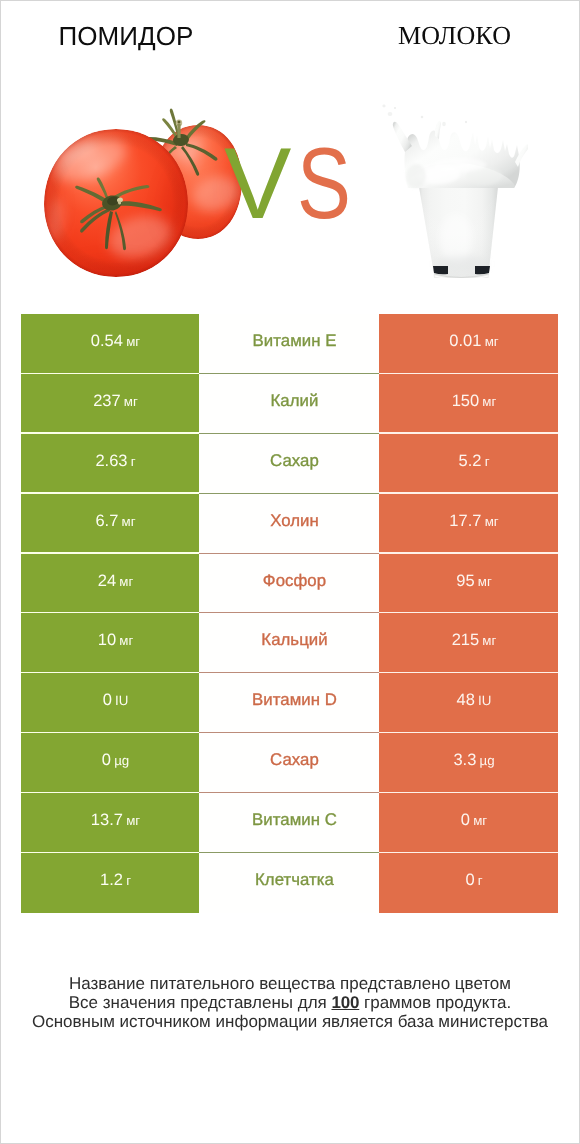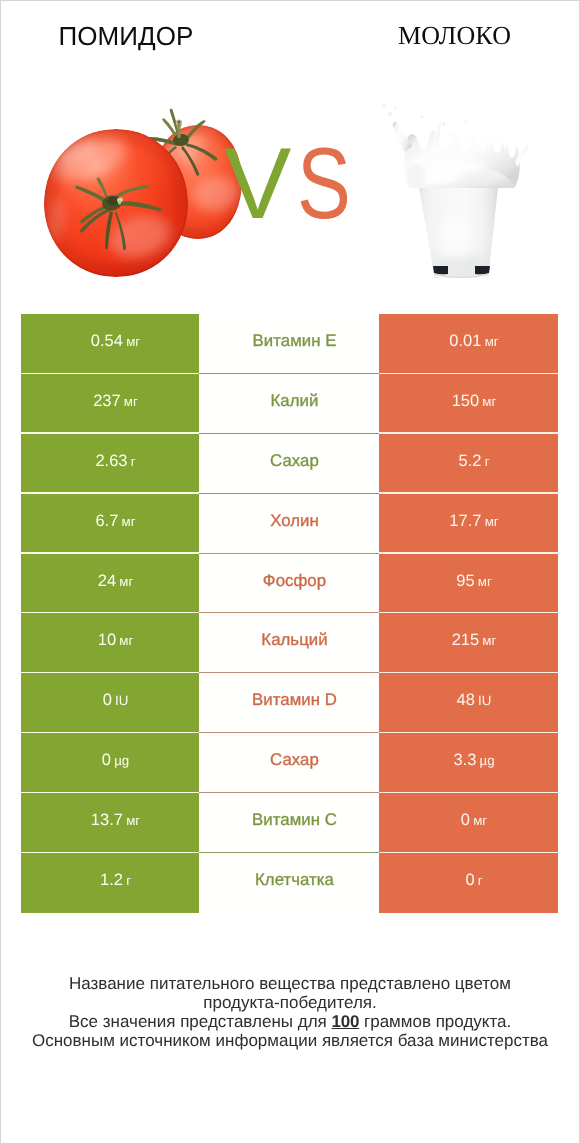--- a/index.html
+++ b/index.html
@@ -400,17 +400,16 @@
         </div>
         <div class="cell c-right">
           <span class="val">0</span>
           <span class="unit">г</span>
         </div>
       </div>
     </div>
 
   <div class="footer" id="footer">
       <div>Название питательного вещества представлено цветом</div>
-      <div>продукта-победителя.</div>
       <div>Все значения представлены для <b>100</b> граммов продукта.</div>
       <div>Основным источником информации является база министерства</div>
     </div>
 </div>
 
 </body></html>

